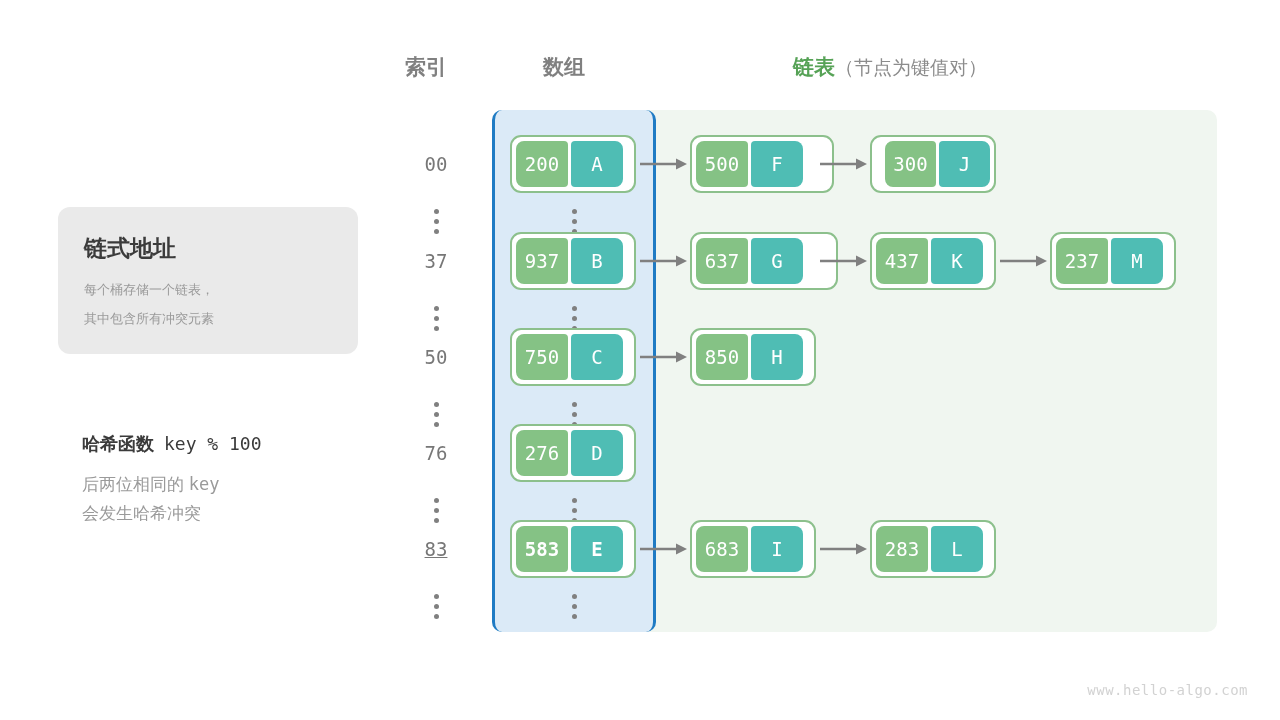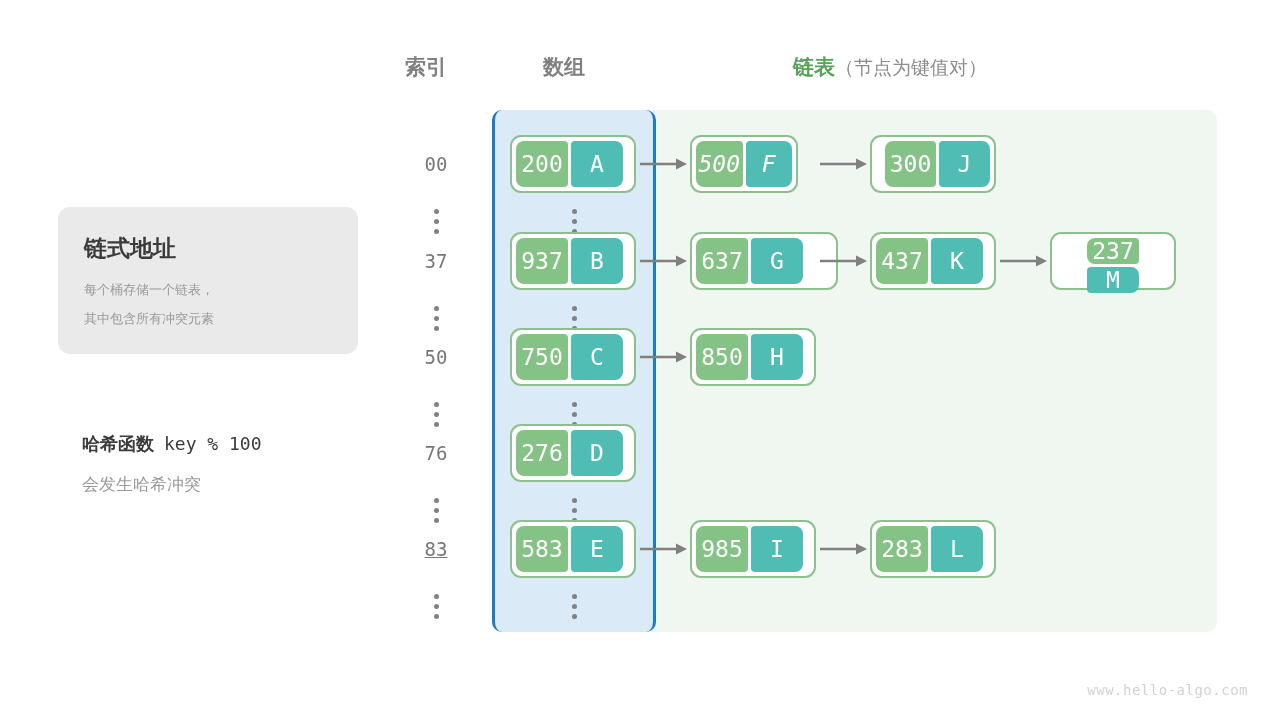--- a/index.html
+++ b/index.html
@@ -106,21 +106,21 @@
     padding: 4px;
     gap: 3px;
   }
   .cell {
     height: 100%;
     display: flex;
     align-items: center;
     justify-content: center;
     color: #ffffff;
     font-family: "DejaVu Sans Mono", "Liberation Mono", monospace;
-    font-size: 23px;
+    font-size: 19px;
     box-sizing: border-box;
   }
   .cell.key {
     background: #85c285;
     border-radius: 8px 4px 4px 8px;
     width: 52px;
   }
   .cell.val {
     background: #4fbdb4;
     border-radius: 4px 8px 8px 4px;
@@ -171,40 +171,44 @@
     <div>每个桶存储一个链表，</div>
     <div>其中包含所有冲突元素</div>
   </div>
 </div>
 
 <div id="hash-block">
   <div id="hash-title">
     <span>哈希函数</span><span class="code">key % 100</span>
   </div>
   <div id="hash-body">
+    <div>
+      <span>后两位相同的</span>
+      <span class="code">key</span>
+    </div>
     <div>会发生哈希冲突</div>
   </div>
 </div>
 
 <div id="diagram">
   <div id="list-panel"></div>
   <div id="array-column"></div>
   <div id="rows-layer">
       <div class="idx" style="top: 135px;">00</div>
       <div class="node" style="left: 510px; top: 135px; width: 126px;">
         <div class="cell key">200</div>
         <div class="cell val">A</div>
       </div>
       <div class="arrow" style="left: 636px; top: 135px; width: 54px;">
         <svg width="54" height="14" viewBox="0 0 54 14">
           <line x1="4" y1="7" x2="42" y2="7" stroke="#808080" stroke-width="2.5"></line>
           <polygon points="40,1.5 51,7 40,12.5" fill="#808080"></polygon>
         </svg>
       </div>
-      <div class="node" style="left: 690px; top: 135px; width: 108px; font-style: italic;">
+      <div class="node" style="left: 690px; top: 135px; width: 144px;">
         <div class="cell key">500</div>
         <div class="cell val">F</div>
       </div>
       <div class="arrow" style="left: 816px; top: 135px; width: 54px;">
         <svg width="54" height="14" viewBox="0 0 54 14">
           <line x1="4" y1="7" x2="42" y2="7" stroke="#808080" stroke-width="2.5"></line>
           <polygon points="40,1.5 51,7 40,12.5" fill="#808080"></polygon>
         </svg>
       </div>
       <div class="node" style="left: 870px; top: 135px; width: 126px; padding-left: 13px;">
@@ -245,21 +249,21 @@
       <div class="node" style="left: 870px; top: 232px; width: 126px;">
         <div class="cell key">437</div>
         <div class="cell val">K</div>
       </div>
       <div class="arrow" style="left: 996px; top: 232px; width: 54px;">
         <svg width="54" height="14" viewBox="0 0 54 14">
           <line x1="4" y1="7" x2="42" y2="7" stroke="#808080" stroke-width="2.5"></line>
           <polygon points="40,1.5 51,7 40,12.5" fill="#808080"></polygon>
         </svg>
       </div>
-      <div class="node" style="left: 1050px; top: 232px; width: 126px; flex-direction: column;">
+      <div class="node" style="left: 1050px; top: 232px; width: 126px;">
         <div class="cell key">237</div>
         <div class="cell val">M</div>
       </div>
       <div class="dots" style="left: 426px; top: 298px;">
         <i></i>
         <i></i>
         <i></i>
       </div>
       <div class="dots" style="left: 564px; top: 298px;">
         <i></i>
@@ -300,32 +304,32 @@
         <i></i>
         <i></i>
         <i></i>
       </div>
       <div class="dots" style="left: 564px; top: 490px;">
         <i></i>
         <i></i>
         <i></i>
       </div>
       <div class="idx" style="top: 520px; text-decoration: underline;">83</div>
-      <div class="node" style="left: 510px; top: 520px; width: 126px;">
+      <div class="node" style="left: 510px; top: 520px; width: 126px; font-weight: bold;">
         <div class="cell key">583</div>
         <div class="cell val">E</div>
       </div>
       <div class="arrow" style="left: 636px; top: 520px; width: 54px;">
         <svg width="54" height="14" viewBox="0 0 54 14">
           <line x1="4" y1="7" x2="42" y2="7" stroke="#808080" stroke-width="2.5"></line>
           <polygon points="40,1.5 51,7 40,12.5" fill="#808080"></polygon>
         </svg>
       </div>
       <div class="node" style="left: 690px; top: 520px; width: 126px;">
-        <div class="cell key">985</div>
+        <div class="cell key">683</div>
         <div class="cell val">I</div>
       </div>
       <div class="arrow" style="left: 816px; top: 520px; width: 54px;">
         <svg width="54" height="14" viewBox="0 0 54 14">
           <line x1="4" y1="7" x2="42" y2="7" stroke="#808080" stroke-width="2.5"></line>
           <polygon points="40,1.5 51,7 40,12.5" fill="#808080"></polygon>
         </svg>
       </div>
       <div class="node" style="left: 870px; top: 520px; width: 126px;">
         <div class="cell key">283</div>

